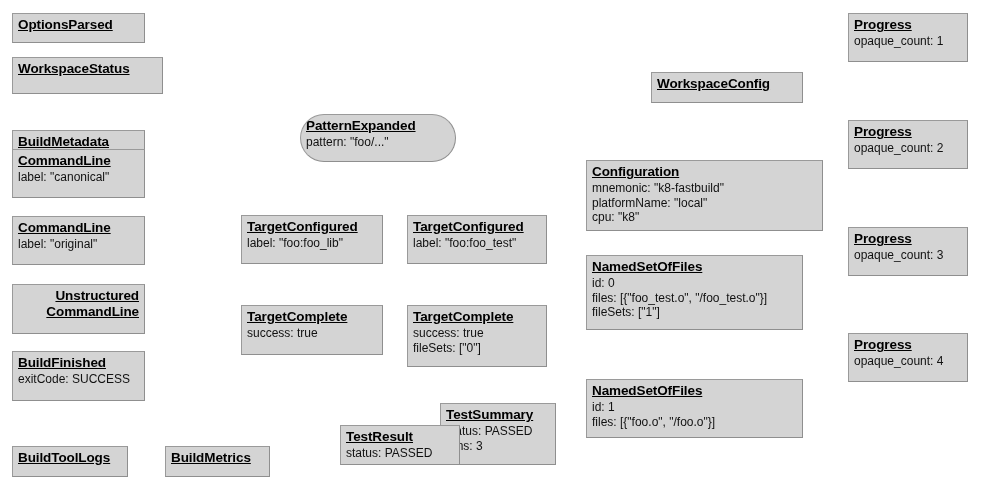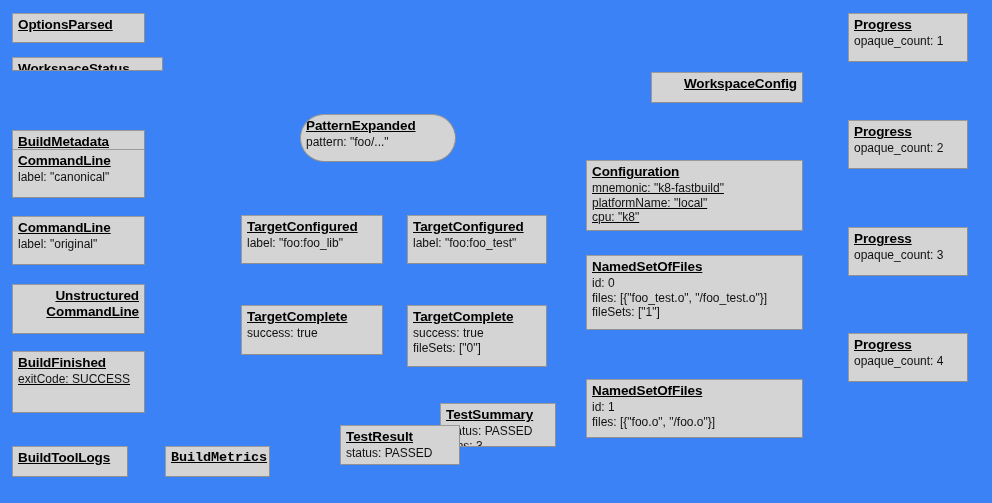--- a/index.html
+++ b/index.html
@@ -5,21 +5,21 @@
 <style>
   html, body {
     margin: 0;
     padding: 0;
     background: #000000;
   }
   #canvas {
     position: relative;
     width: 992px;
     height: 503px;
-    background: #3b82f6;
+    background: #ffffff;
     overflow: hidden;
     font-family: "Liberation Sans", sans-serif;
   }
   .node {
     position: absolute;
     box-sizing: border-box;
     background: #d4d4d4;
     border: 1px solid #9a9a9a;
     border-right-color: #8f8f8f;
     border-bottom-color: #8f8f8f;
@@ -56,24 +56,24 @@
 <div id="canvas">
     <div class="node" style="left: 12px; top: 13px; width: 133px; height: 30px;">
       <span class="node-title">OptionsParsed</span>
     </div>
     <div class="node" style="left: 848px; top: 13px; width: 120px; height: 49px;">
       <span class="node-title">Progress</span>
       <span class="node-fields">
         <span class="node-field">opaque_count: 1</span>
       </span>
     </div>
-    <div class="node" style="left: 12px; top: 57px; width: 151px; height: 14px;">
+    <div class="node" style="left: 12px; top: 57px; width: 151px; height: 37px;">
       <span class="node-title">WorkspaceStatus</span>
     </div>
-    <div class="node" style="left: 651px; top: 72px; width: 152px; height: 31px; text-align: right;">
+    <div class="node" style="left: 651px; top: 72px; width: 152px; height: 31px;">
       <span class="node-title">WorkspaceConfig</span>
     </div>
     <div class="node" style="left: 12px; top: 103px; width: 133px; height: 30px; margin-top: 27px;">
       <span class="node-title">BuildMetadata</span>
     </div>
     <div class="node" style="left: 300px; top: 114px; width: 156px; height: 48px; border-radius: 24px;">
       <span class="node-title">PatternExpanded</span>
       <span class="node-fields">
         <span class="node-field">pattern: "foo/..."</span>
       </span>
@@ -83,21 +83,21 @@
       <span class="node-fields">
         <span class="node-field">opaque_count: 2</span>
       </span>
     </div>
     <div class="node" style="left: 12px; top: 149px; width: 133px; height: 49px;">
       <span class="node-title">CommandLine</span>
       <span class="node-fields">
         <span class="node-field">label: "canonical"</span>
       </span>
     </div>
-    <div class="node" style="left: 586px; top: 160px; width: 217px; height: 71px; text-decoration: underline;">
+    <div class="node" style="left: 586px; top: 160px; width: 237px; height: 71px;">
       <span class="node-title">Configuration</span>
       <span class="node-fields">
         <span class="node-field">mnemonic: "k8-fastbuild"</span>
         <span class="node-field">platformName: "local"</span>
         <span class="node-field">cpu: "k8"</span>
       </span>
     </div>
     <div class="node" style="left: 241px; top: 215px; width: 142px; height: 49px;">
       <span class="node-title">TargetConfigured</span>
       <span class="node-fields">
@@ -146,45 +146,45 @@
         <span class="node-field">success: true</span>
         <span class="node-field">fileSets: ["0"]</span>
       </span>
     </div>
     <div class="node" style="left: 848px; top: 333px; width: 120px; height: 49px;">
       <span class="node-title">Progress</span>
       <span class="node-fields">
         <span class="node-field">opaque_count: 4</span>
       </span>
     </div>
-    <div class="node" style="left: 12px; top: 351px; width: 133px; height: 62px; text-decoration: underline;">
+    <div class="node" style="left: 12px; top: 351px; width: 133px; height: 50px;">
       <span class="node-title">BuildFinished</span>
       <span class="node-fields">
         <span class="node-field">exitCode: SUCCESS</span>
       </span>
     </div>
     <div class="node" style="left: 586px; top: 379px; width: 217px; height: 59px;">
       <span class="node-title">NamedSetOfFiles</span>
       <span class="node-fields">
         <span class="node-field">id: 1</span>
         <span class="node-field">files: [{"foo.o", "/foo.o"}]</span>
       </span>
     </div>
-    <div class="node" style="left: 440px; top: 403px; width: 116px; height: 44px;">
+    <div class="node" style="left: 440px; top: 403px; width: 116px; height: 62px;">
       <span class="node-title">TestSummary</span>
       <span class="node-fields">
         <span class="node-field">status: PASSED</span>
         <span class="node-field">runs: 3</span>
       </span>
     </div>
     <div class="node" style="left: 312px; top: 425px; width: 120px; height: 40px; margin-left: 28px;">
       <span class="node-title">TestResult</span>
       <span class="node-fields">
         <span class="node-field">status: PASSED</span>
       </span>
     </div>
     <div class="node" style="left: 12px; top: 446px; width: 116px; height: 31px;">
       <span class="node-title">BuildToolLogs</span>
     </div>
-    <div class="node" style="left: 165px; top: 446px; width: 105px; height: 31px; font-family: Liberation Mono, monospace;">
+    <div class="node" style="left: 165px; top: 446px; width: 105px; height: 31px;">
       <span class="node-title">BuildMetrics</span>
     </div>
   </div>
 
 </body></html>

